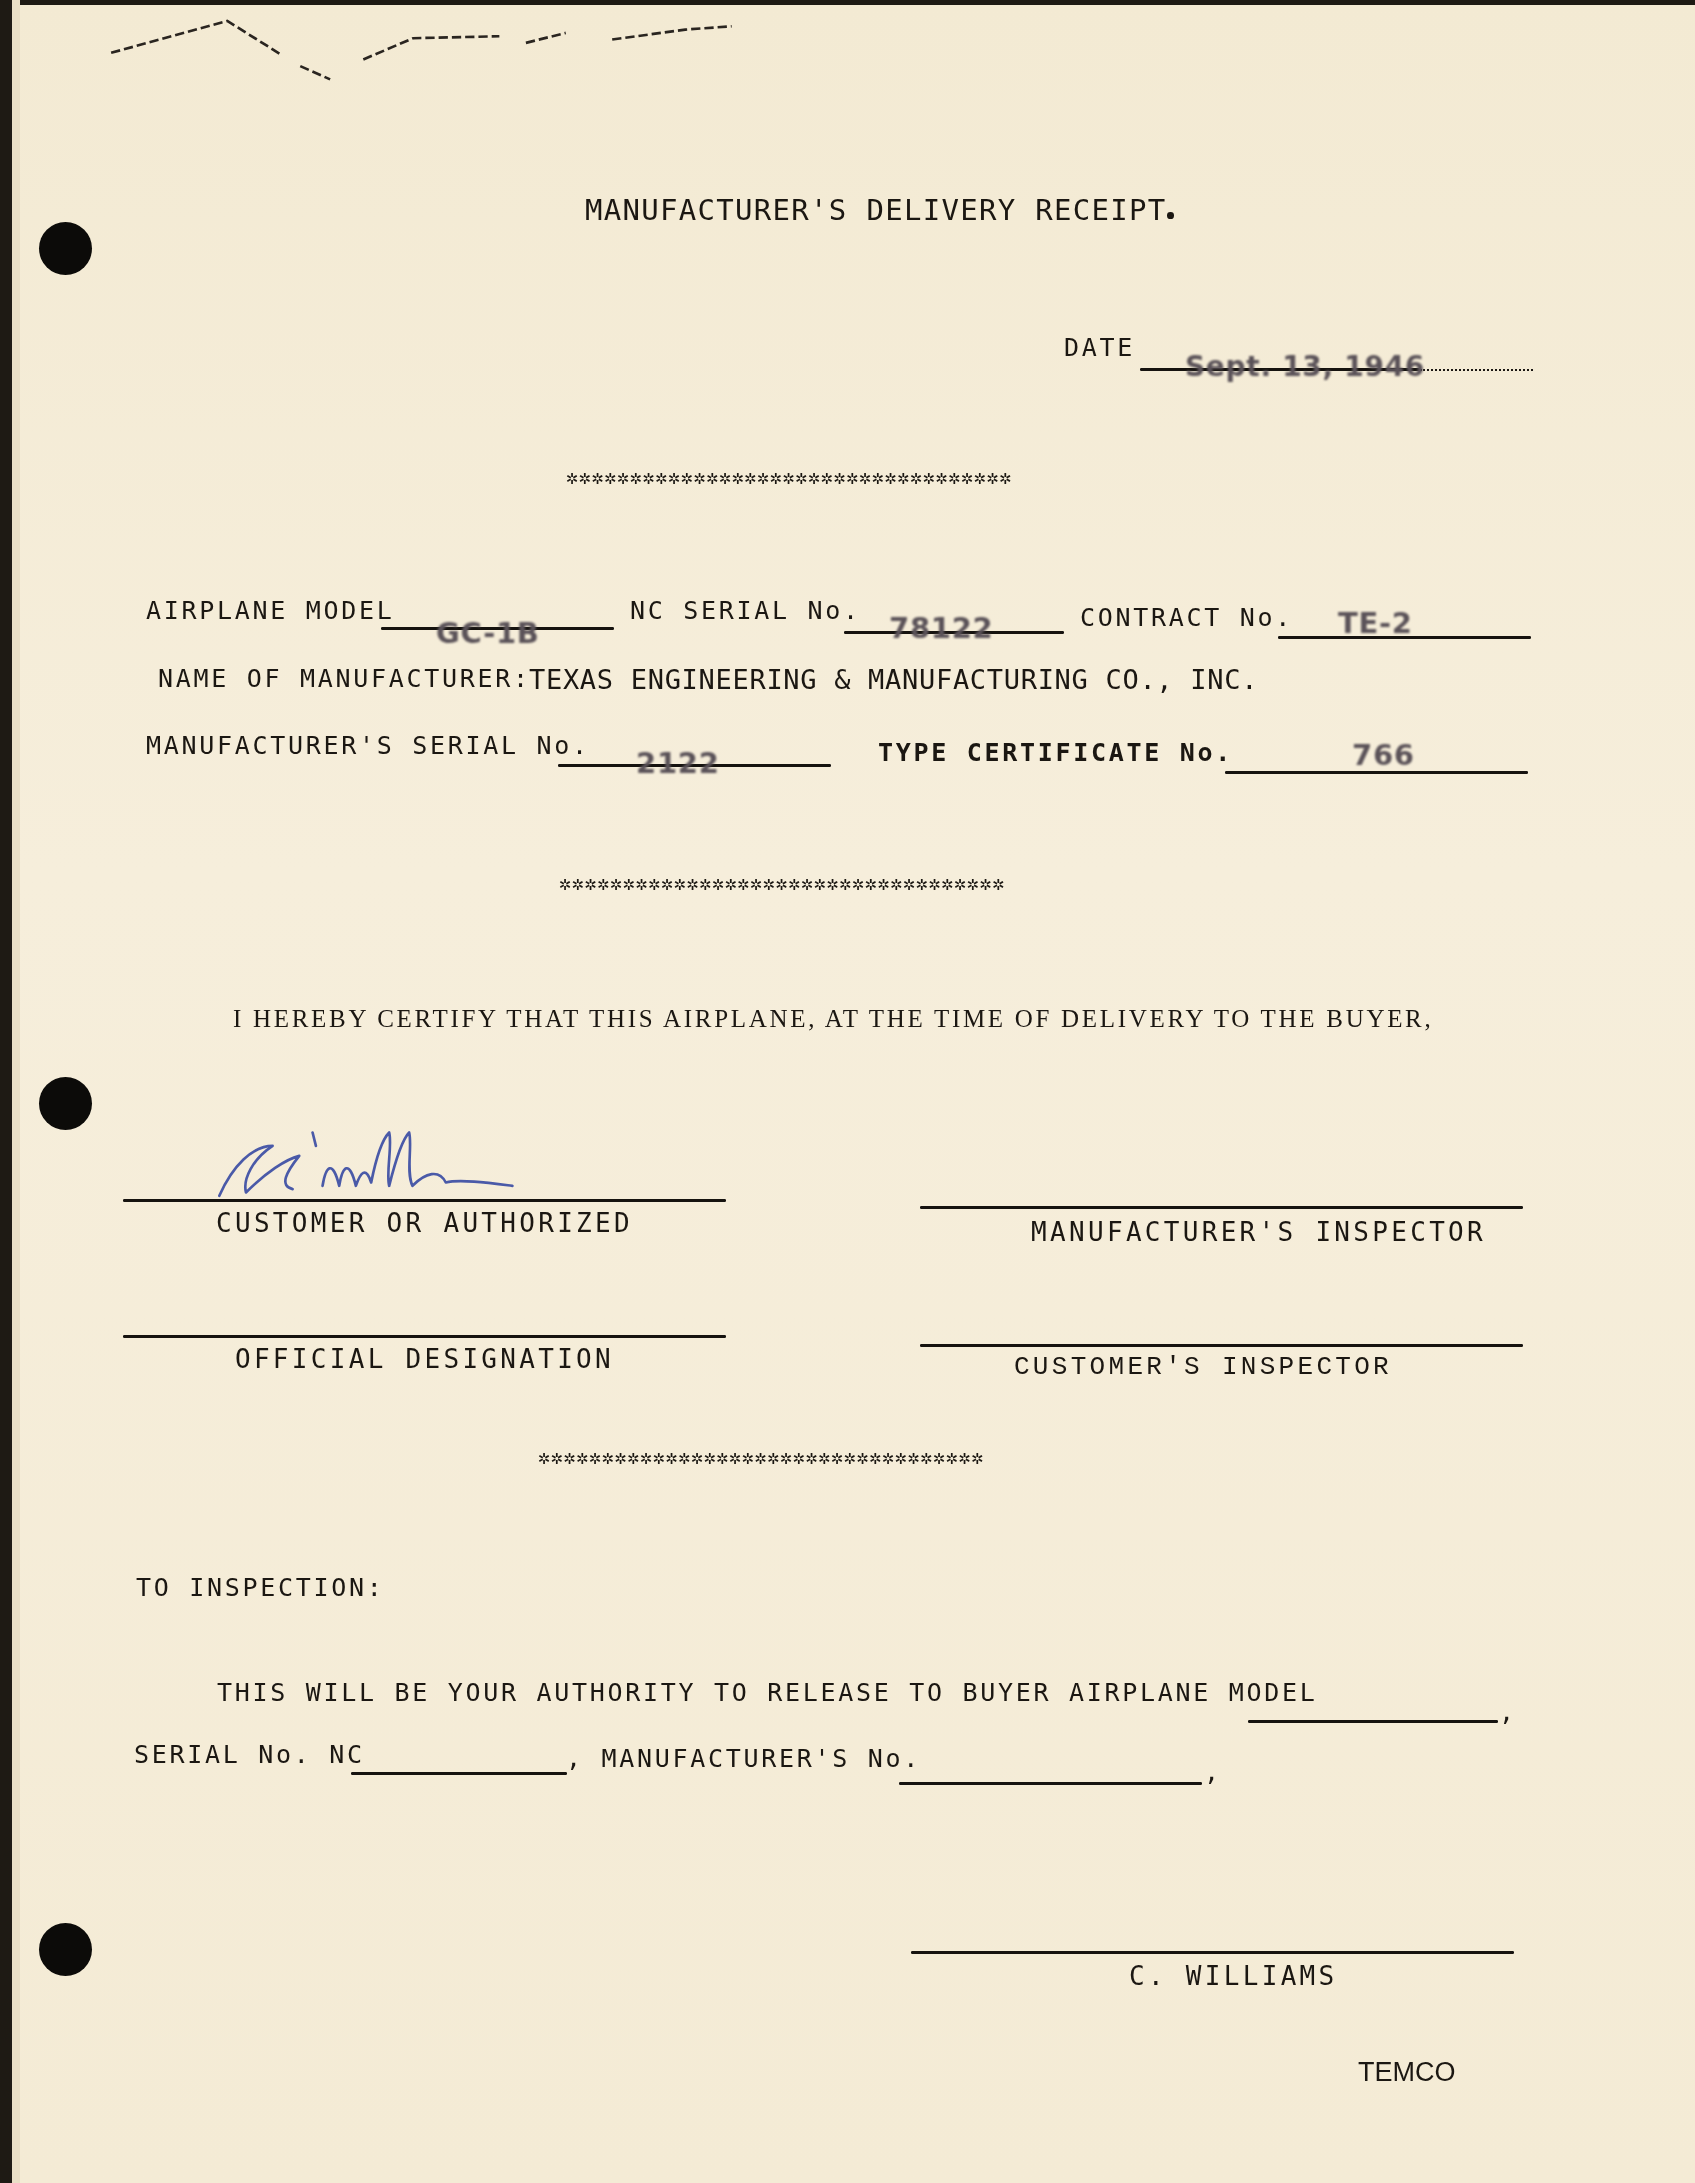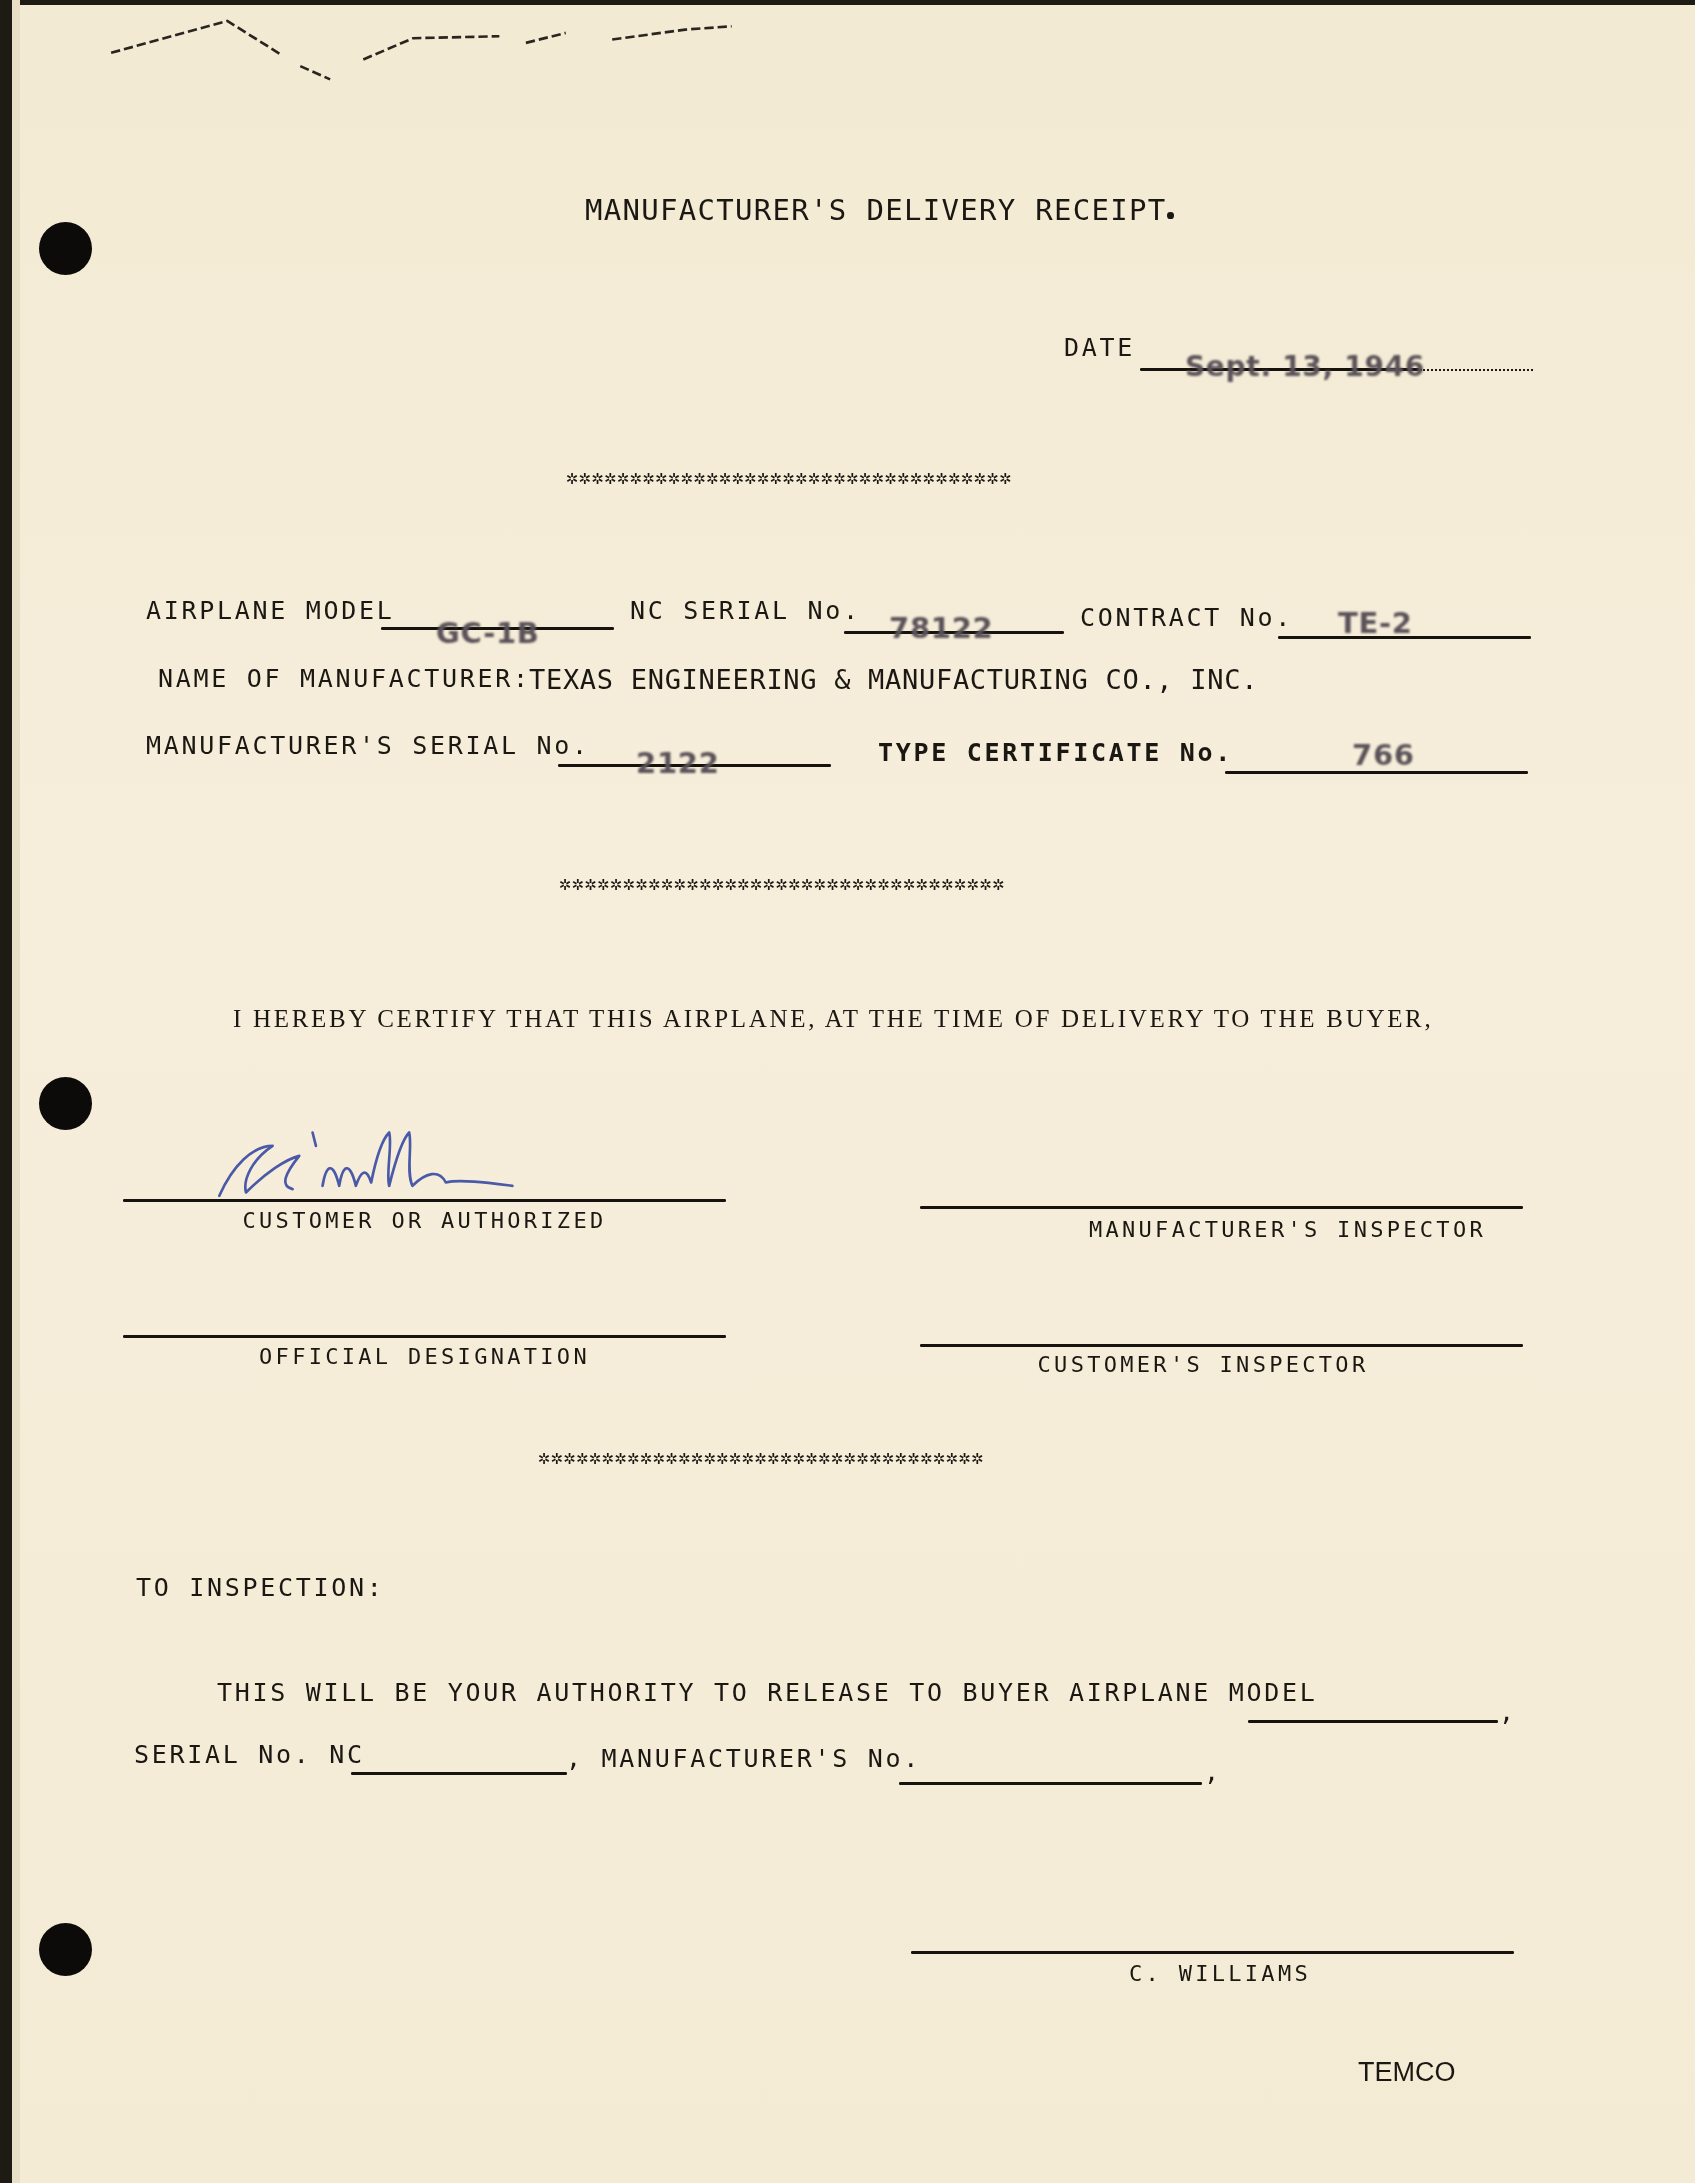--- a/index.html
+++ b/index.html
@@ -12,21 +12,21 @@
   .paper {
     position: absolute; left: 0; top: 0; width: 1696px; height: 2183px;
     background: linear-gradient(180deg, #f3ead3 0%, #f6eedb 40%, #f4ebd5 100%);
   }
   .edge-top { position: absolute; left: 0; top: 0; width: 1696px; height: 5.3px; background: #1e1a14; }
   .edge-left { position: absolute; left: 0; top: 0; width: 20px; height: 2183px;
     background: linear-gradient(90deg, #1e1a14 0 12px, #e9dfc6 12px 20px); }
   .hole { position: absolute; width: 53px; height: 53px; border-radius: 50%; background: #0c0b09; }
   .abs { position: absolute; white-space: nowrap; }
   .type { font-size: 25px; letter-spacing: 2.7px; }
-  .small { font-size: 22px; letter-spacing: 3.3px; }
+  .small { font-size: 26px; letter-spacing: 3.3px; }
   .title { font-size: 29px; letter-spacing: 1.3px; }
   .rule { position: absolute; height: 3.3px; background: #16130f; border-radius: 1.3px; }
   .filled { position: absolute; font-family: "DejaVu Sans", sans-serif; font-weight: bold;
     color: #5a5258; font-size: 29px; filter: blur(1.1px); letter-spacing: 0.7px; }
   .stars { position: absolute; font-size: 20px; letter-spacing: 0.7px; font-weight: bold; color: #1b1712; }
   .center { text-align: center; }
   .sig { position: absolute; }
 </style>
 </head>
 <body>
@@ -93,21 +93,21 @@
     <div>CUSTOMER OR AUTHORIZED</div>
   </div>
 
   <div class="rule" style="left:920px;top:1206px;width:603px;"></div>
   <div class="abs small center" style="left:920px;top:1217px;width:566px;text-align:right;">MANUFACTURER'S INSPECTOR</div>
 
   <div class="rule" style="left:123px;top:1335px;width:603px;"></div>
   <div class="abs small center" style="left:123px;top:1344px;width:603px;">OFFICIAL DESIGNATION</div>
 
   <div class="rule" style="left:920px;top:1344px;width:603px;"></div>
-  <div class="abs small center" style="left:920px;top:1352px;width:566px;">CUSTOMER'S INSPECTOR</div>
+  <div class="abs small center" style="left:920px;top:1352px;width:566px;font-family:Liberation Mono, monospace;">CUSTOMER'S INSPECTOR</div>
 
   <div class="stars" style="left:538px;top:1445px;">✲✲✲✲✲✲✲✲✲✲✲✲✲✲✲✲✲✲✲✲✲✲✲✲✲✲✲✲✲✲✲✲✲✲✲</div>
 
   <div class="abs type" style="left:136px;top:1573px;">TO INSPECTION:</div>
   <div class="abs type" style="left:217px;top:1678px;">THIS WILL BE YOUR AUTHORITY TO RELEASE TO BUYER AIRPLANE MODEL</div>
   <div class="rule" style="left:1248px;top:1720px;width:250px;height:2.7px;"></div>
   <div class="abs type" style="left:1499px;top:1698px;">,</div>
 
   <div class="abs type" style="left:134px;top:1740px;">SERIAL No. NC</div>
   <div class="rule" style="left:351px;top:1772px;width:216px;height:2.7px;"></div>

